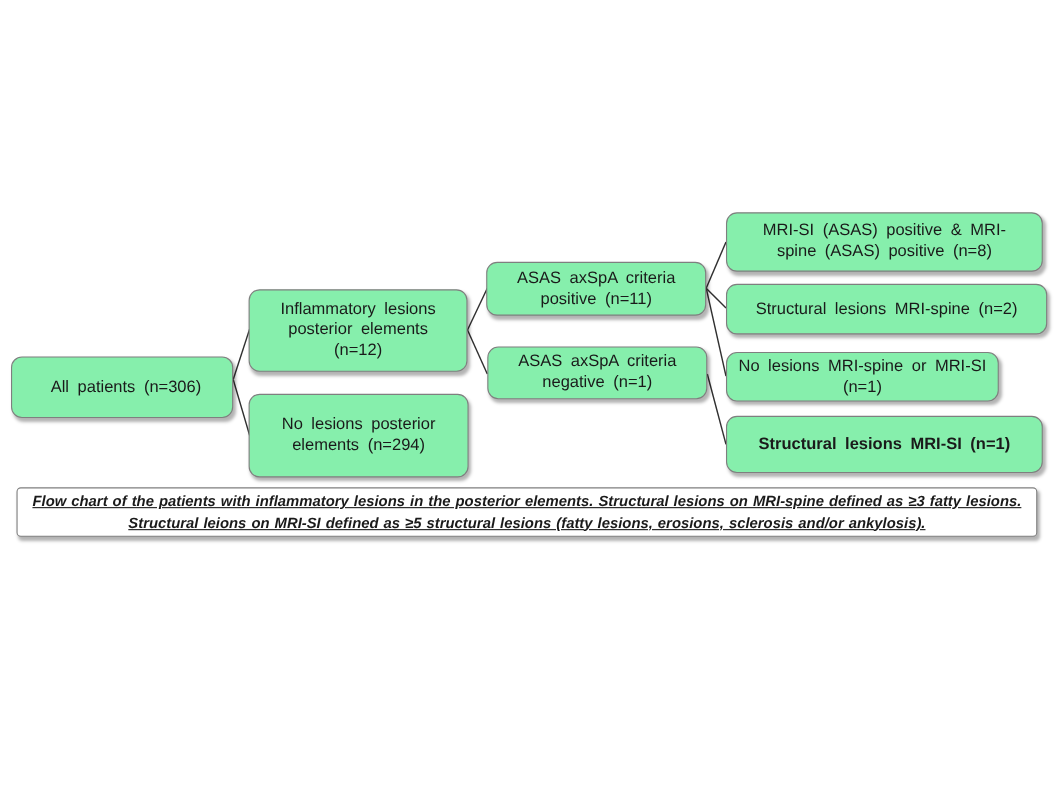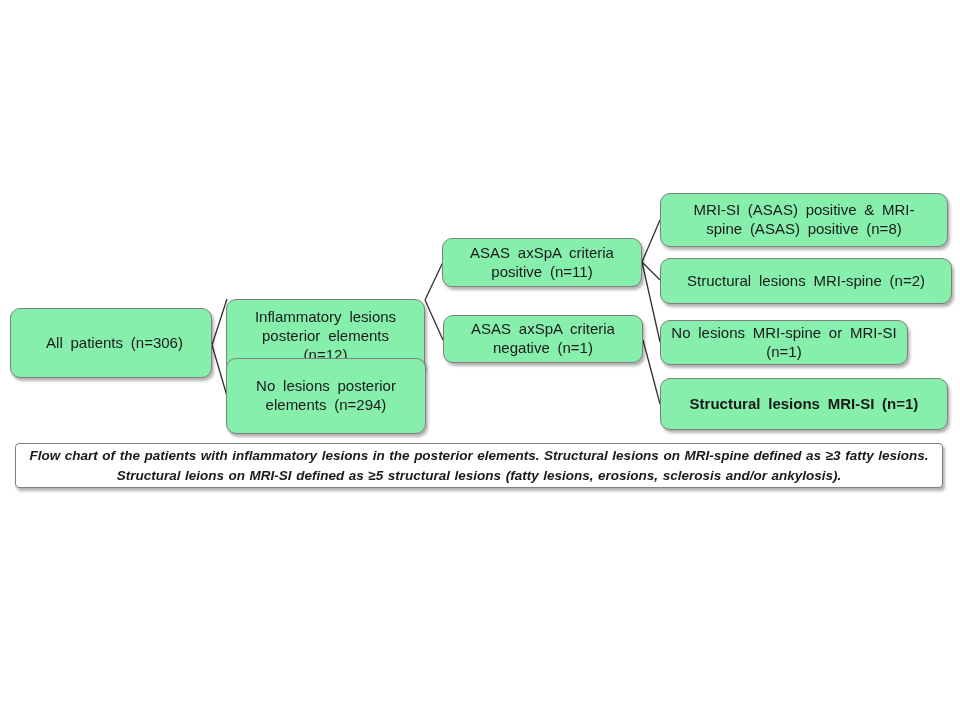--- a/index.html
+++ b/index.html
@@ -35,22 +35,22 @@
     align-items: center;
     justify-content: center;
     text-align: center;
     white-space: pre-line;
     font-size: 15px;
     line-height: 1.25;
     color: #1a1a1a;
     word-spacing: 0.24em;
     padding: 2px 6px;
   }
-  .n-all          { left: 10px;  top: 308px; width: 202px; height: 70px; padding-left: 13px; }
-  .n-infl         { left: 226px; top: 263px; width: 199px; height: 75px; margin-top: 36px; }
+  .n-all          { left: 10px;  top: 324px; width: 202px; height: 56px; padding-left: 13px; }
+  .n-infl         { left: 226px; top: 263px; width: 199px; height: 75px; }
   .n-nolespost    { left: 226px; top: 358px; width: 200px; height: 76px; }
   .n-asaspos      { left: 442px; top: 238px; width: 200px; height: 49px; }
   .n-asasneg      { left: 443px; top: 315px; width: 200px; height: 48px; }
   .n-mriboth      { left: 660px; top: 193px; width: 288px; height: 54px; }
   .n-structspine  { left: 660px; top: 258px; width: 292px; height: 46px; }
   .n-nolesmri     { left: 660px; top: 320px; width: 248px; height: 45px; }
   .n-structsi     { left: 660px; top: 378px; width: 288px; height: 52px; font-weight: bold; }
   .caption {
     position: absolute;
     z-index: 2;
@@ -67,20 +67,21 @@
     align-items: center;
     justify-content: center;
     text-align: center;
     font-size: 13.5px;
     line-height: 1.45;
     font-style: italic;
     font-weight: bold;
     color: #1a1a1a;
     word-spacing: 0.06em;
     padding: 4px 8px;
+    text-decoration: underline;
   }
 </style>
 </head>
 <body>
 
 <div class="canvas">
 
   <svg class="connectors" viewBox="0 0 960 720" xmlns="http://www.w3.org/2000/svg">
     <g stroke="#303030" stroke-width="1.3">
       <line x1="212" y1="345" x2="227" y2="299"></line>

